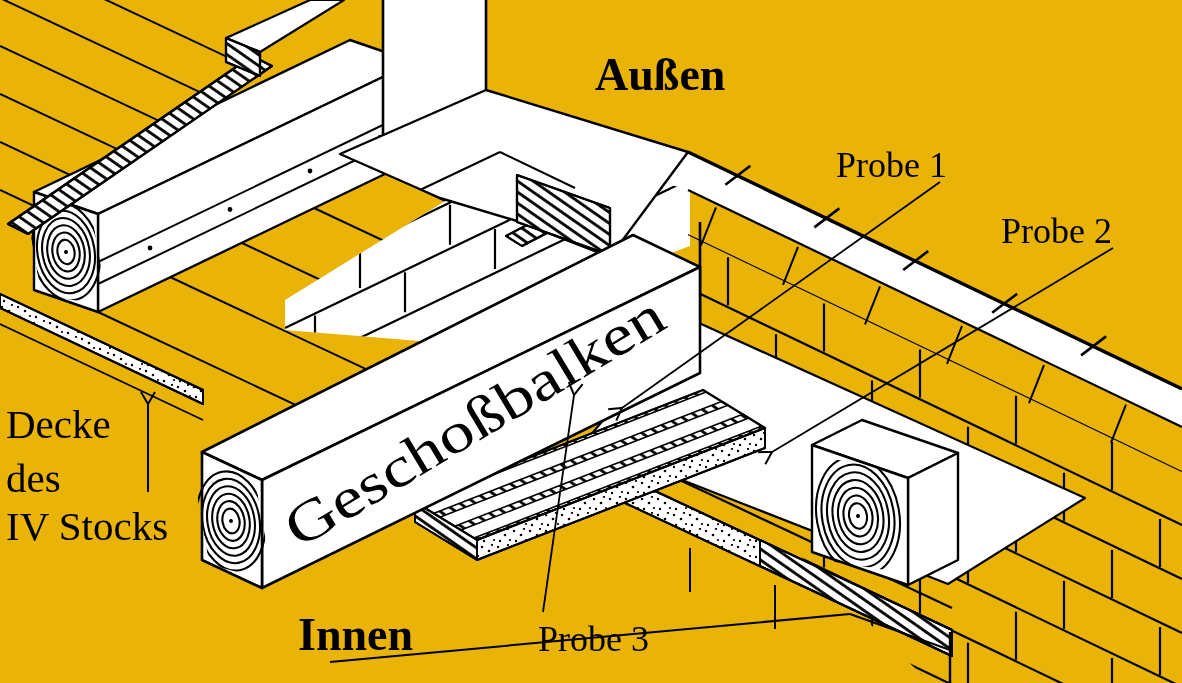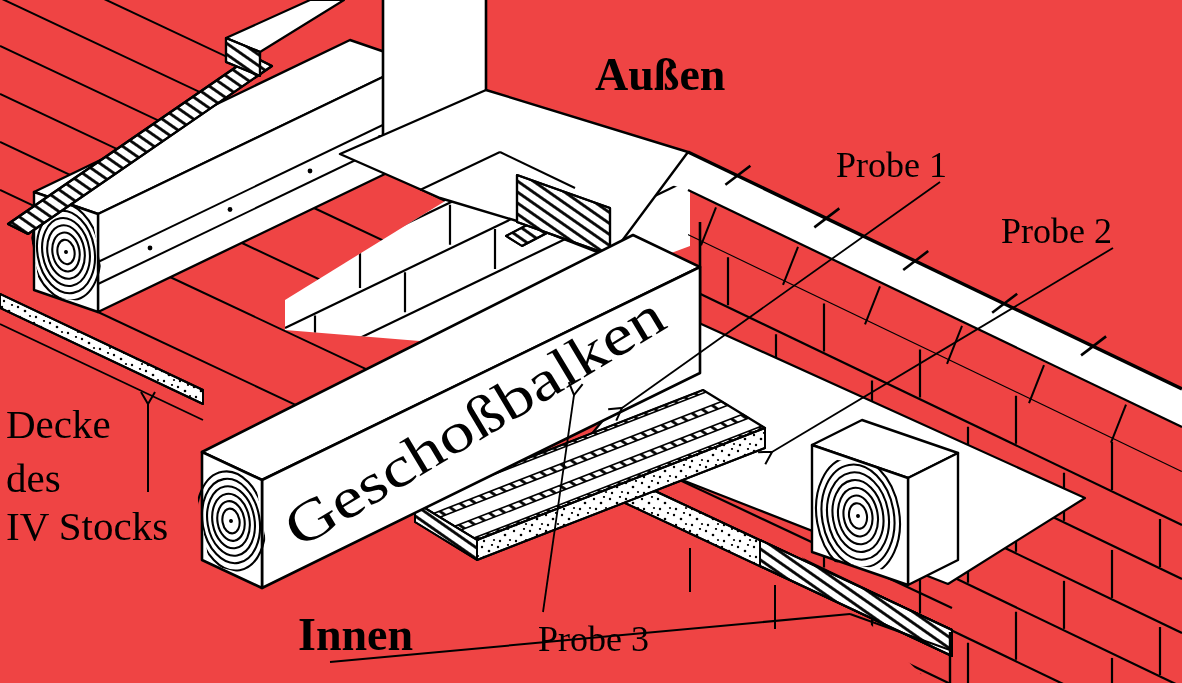--- a/index.html
+++ b/index.html
@@ -1,16 +1,16 @@
 <!DOCTYPE html>
 <html><head>
 <meta charset="utf-8">
 <style>
   html,body{margin:0;padding:0;background:#ffffff;}
-  .stage{position:relative;width:1182px;height:683px;background:#ef4444;overflow:hidden;}
+  .stage{position:relative;width:1182px;height:683px;background:#eab308;overflow:hidden;}
   svg{display:block;}
   text{fill:#000;font-family:"Liberation Serif","DejaVu Serif",serif;}
   .t-bold{font-size:46px;font-weight:bold;}
   .t-probe{font-size:36px;}
   .t-decke{font-size:41px;}
   .t-beam{font-size:57px;}
 </style>
 </head>
 <body>
 

